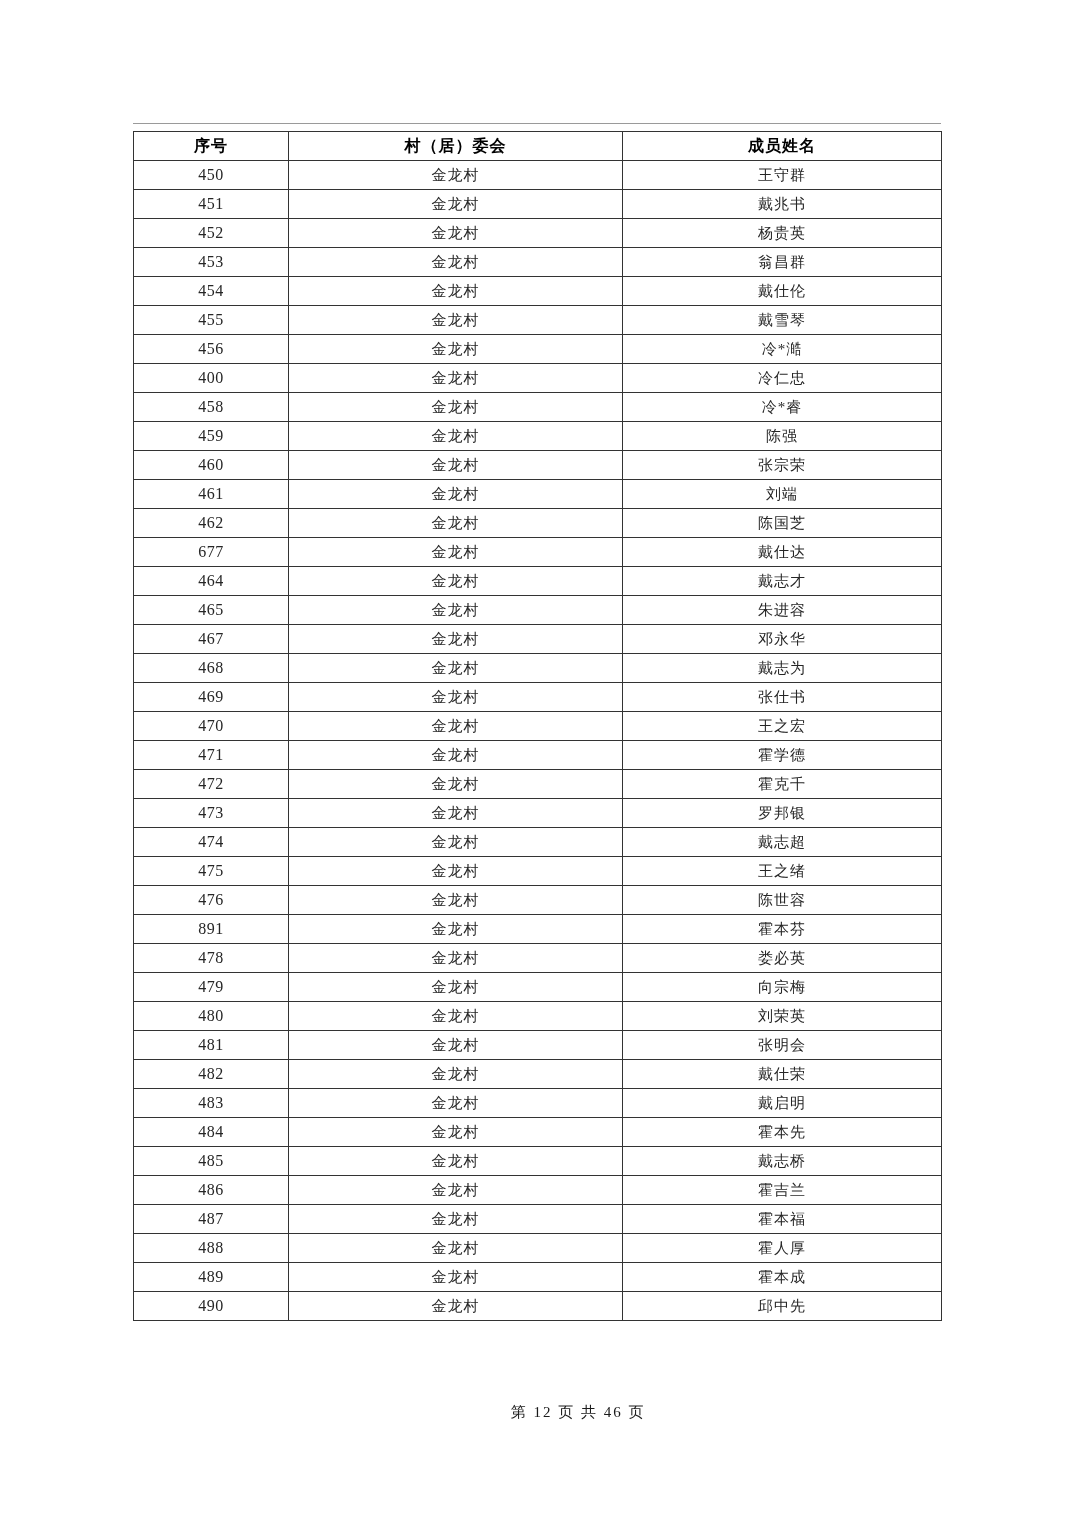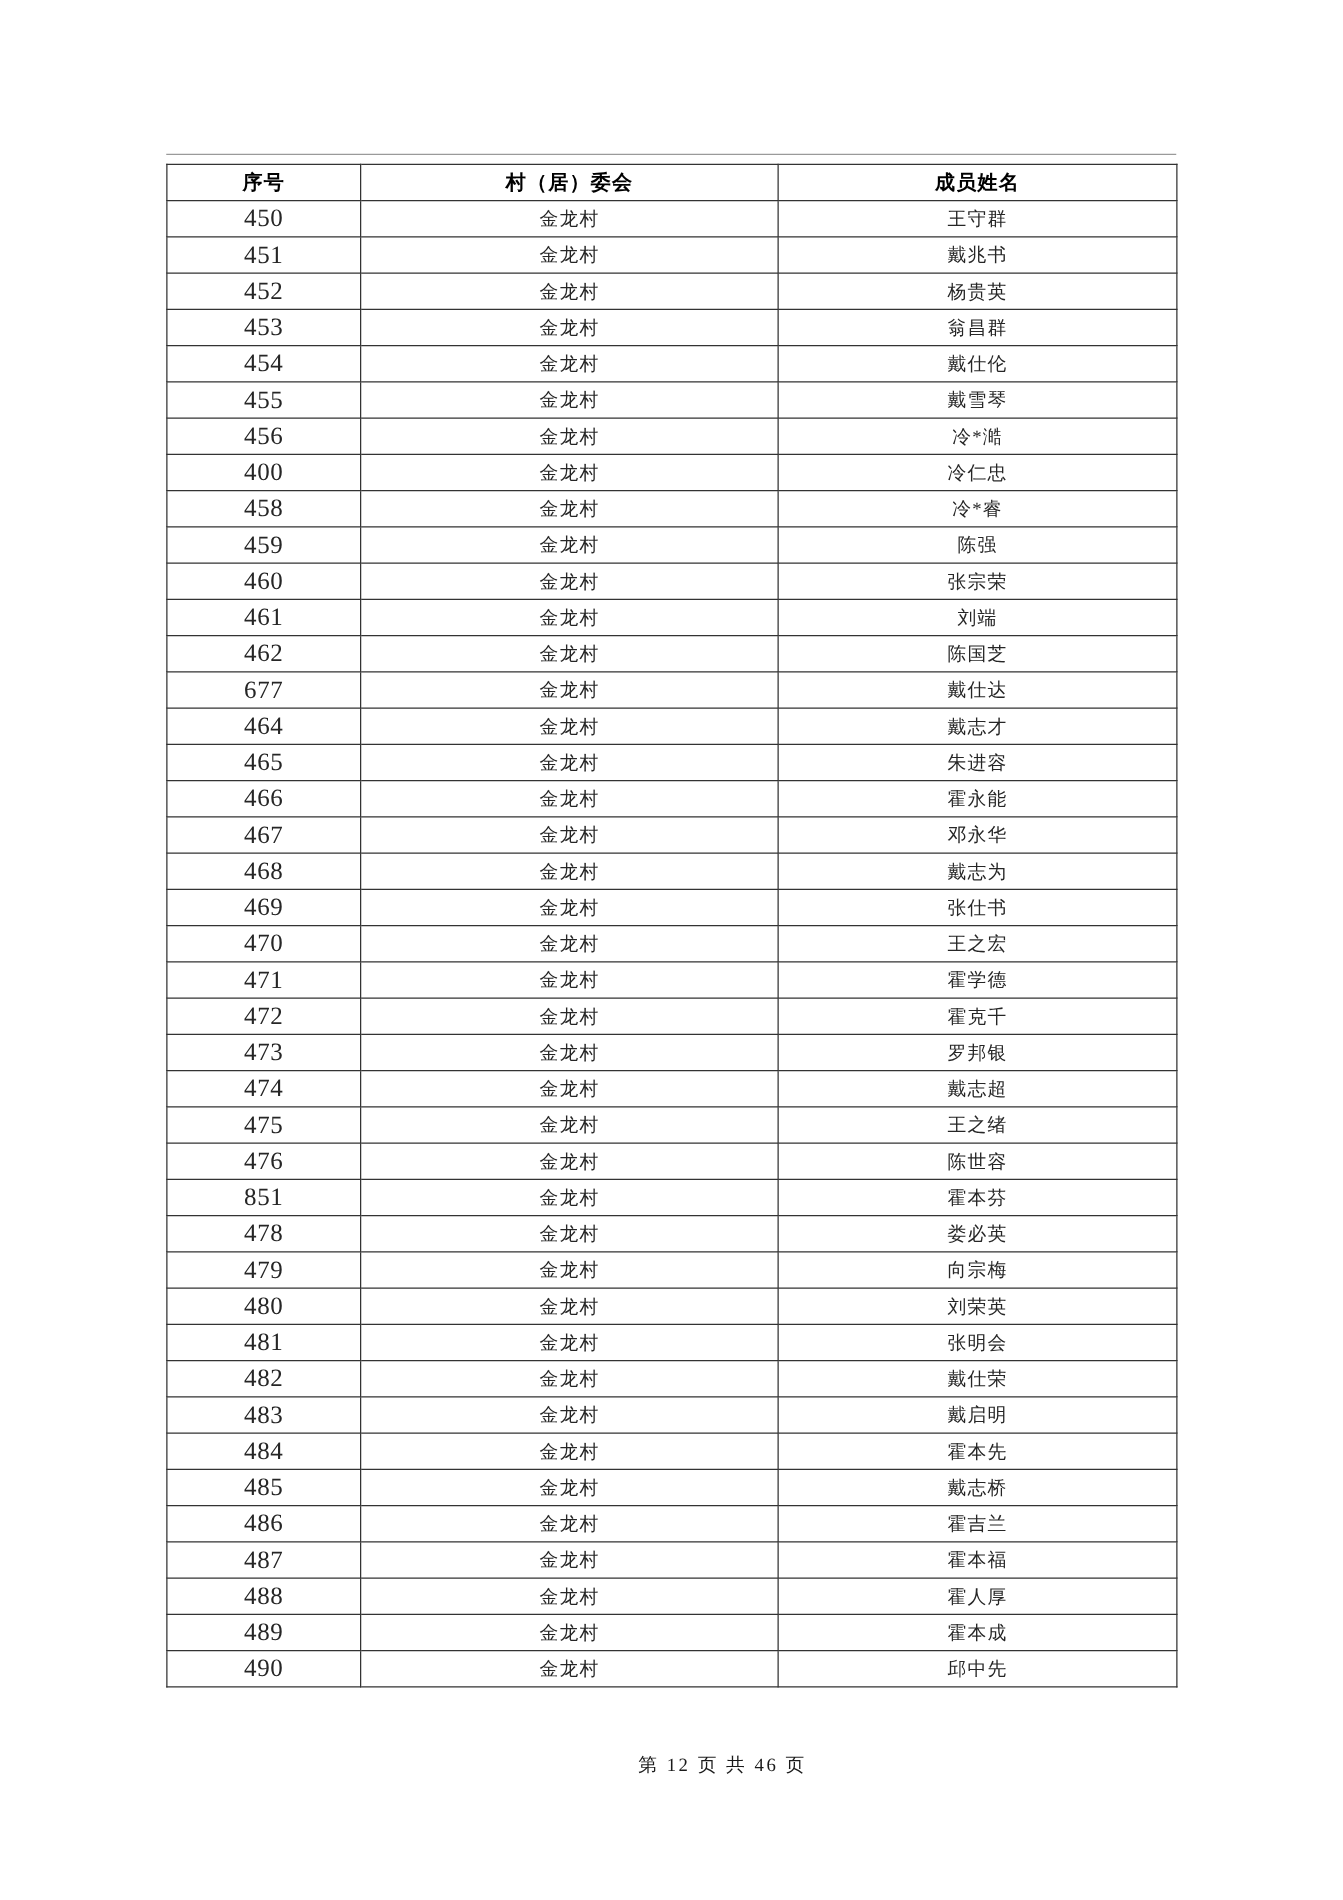--- a/index.html
+++ b/index.html
@@ -52,21 +52,21 @@
     font-size: 16px;
     letter-spacing: 1px;
     color: #000000;
   }
   table.members td {
     height: 28px;
     font-size: 15px;
     color: #262626;
   }
   table.members td.serial {
-    font-size: 20px;
+    font-size: 16px;
     letter-spacing: 0.5px;
   }
   table.members td.name,
   table.members td.village {
     letter-spacing: 1px;
   }
   .page-footer {
     position: absolute;
     left: 0;
     top: 1403px;
@@ -172,25 +172,20 @@
           <td class="serial">464</td>
           <td class="village">金龙村</td>
           <td class="name">戴志才</td>
         </tr>
         <tr>
           <td class="serial">465</td>
           <td class="village">金龙村</td>
           <td class="name">朱进容</td>
         </tr>
         <tr>
-          <td class="serial">466</td>
-          <td class="village">金龙村</td>
-          <td class="name">霍永能</td>
-        </tr>
-        <tr>
           <td class="serial">467</td>
           <td class="village">金龙村</td>
           <td class="name">邓永华</td>
         </tr>
         <tr>
           <td class="serial">468</td>
           <td class="village">金龙村</td>
           <td class="name">戴志为</td>
         </tr>
         <tr>
@@ -227,21 +222,21 @@
           <td class="serial">475</td>
           <td class="village">金龙村</td>
           <td class="name">王之绪</td>
         </tr>
         <tr>
           <td class="serial">476</td>
           <td class="village">金龙村</td>
           <td class="name">陈世容</td>
         </tr>
         <tr>
-          <td class="serial">851</td>
+          <td class="serial">891</td>
           <td class="village">金龙村</td>
           <td class="name">霍本芬</td>
         </tr>
         <tr>
           <td class="serial">478</td>
           <td class="village">金龙村</td>
           <td class="name">娄必英</td>
         </tr>
         <tr>
           <td class="serial">479</td>

